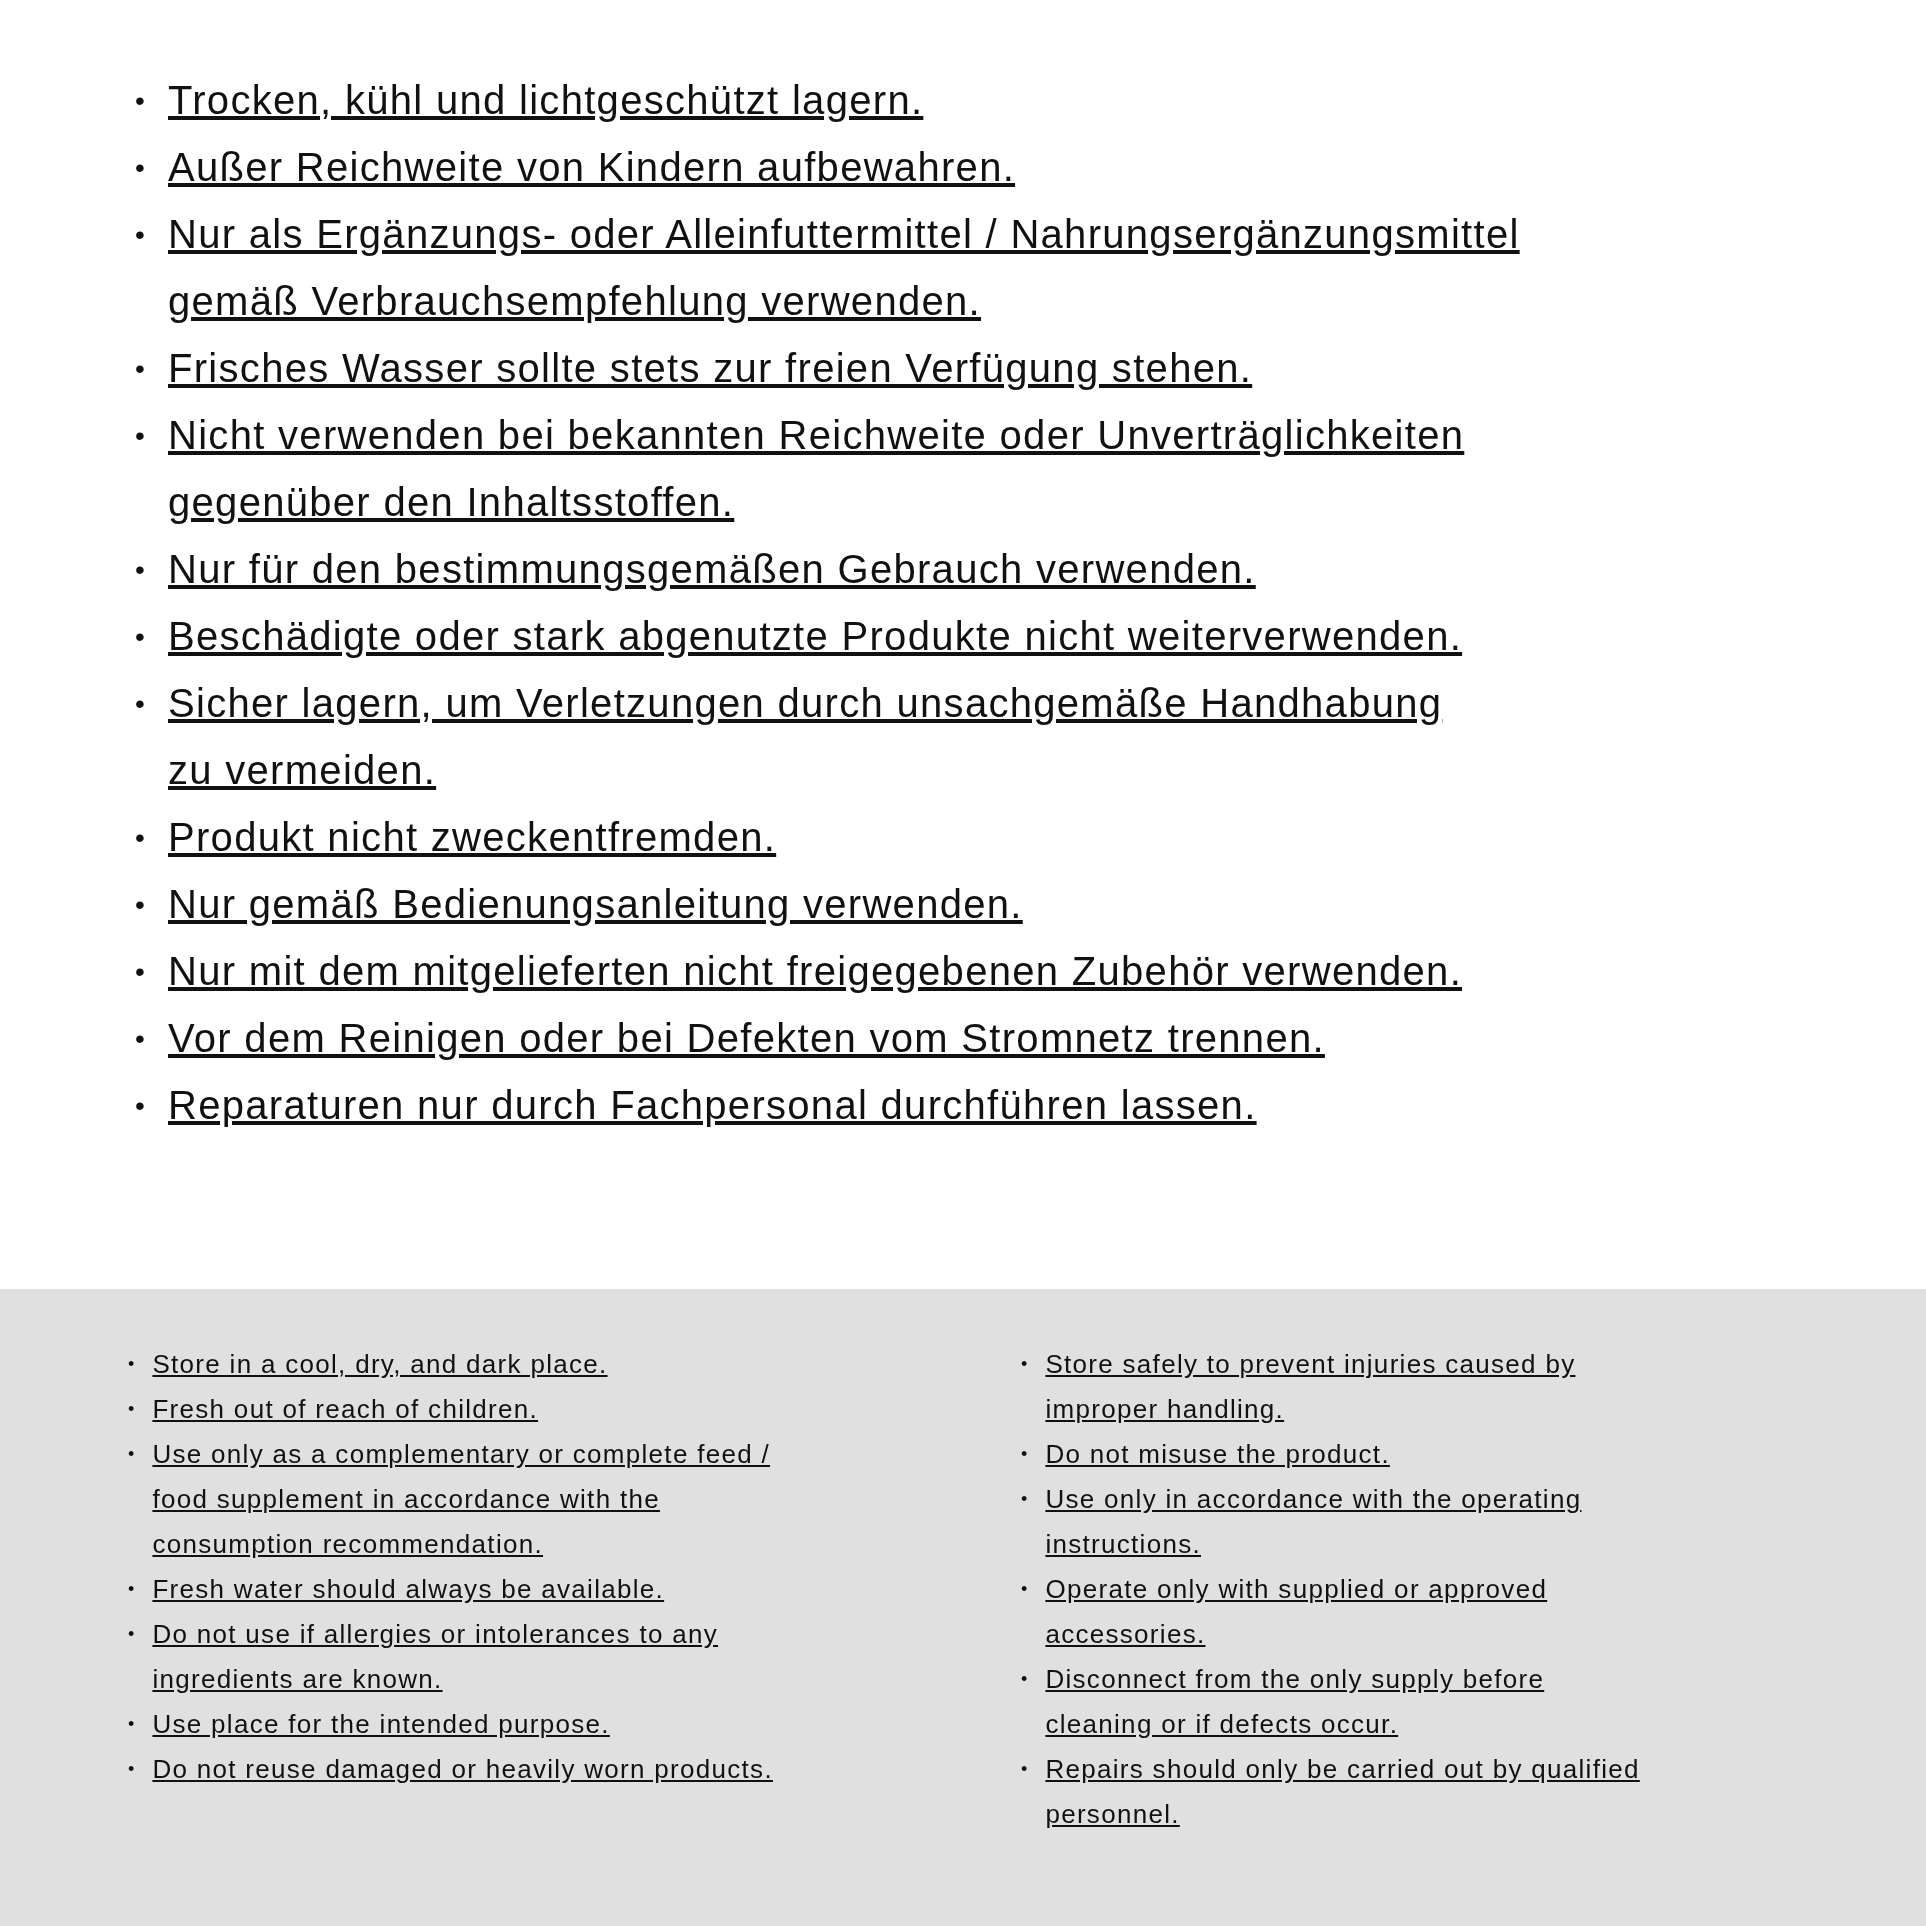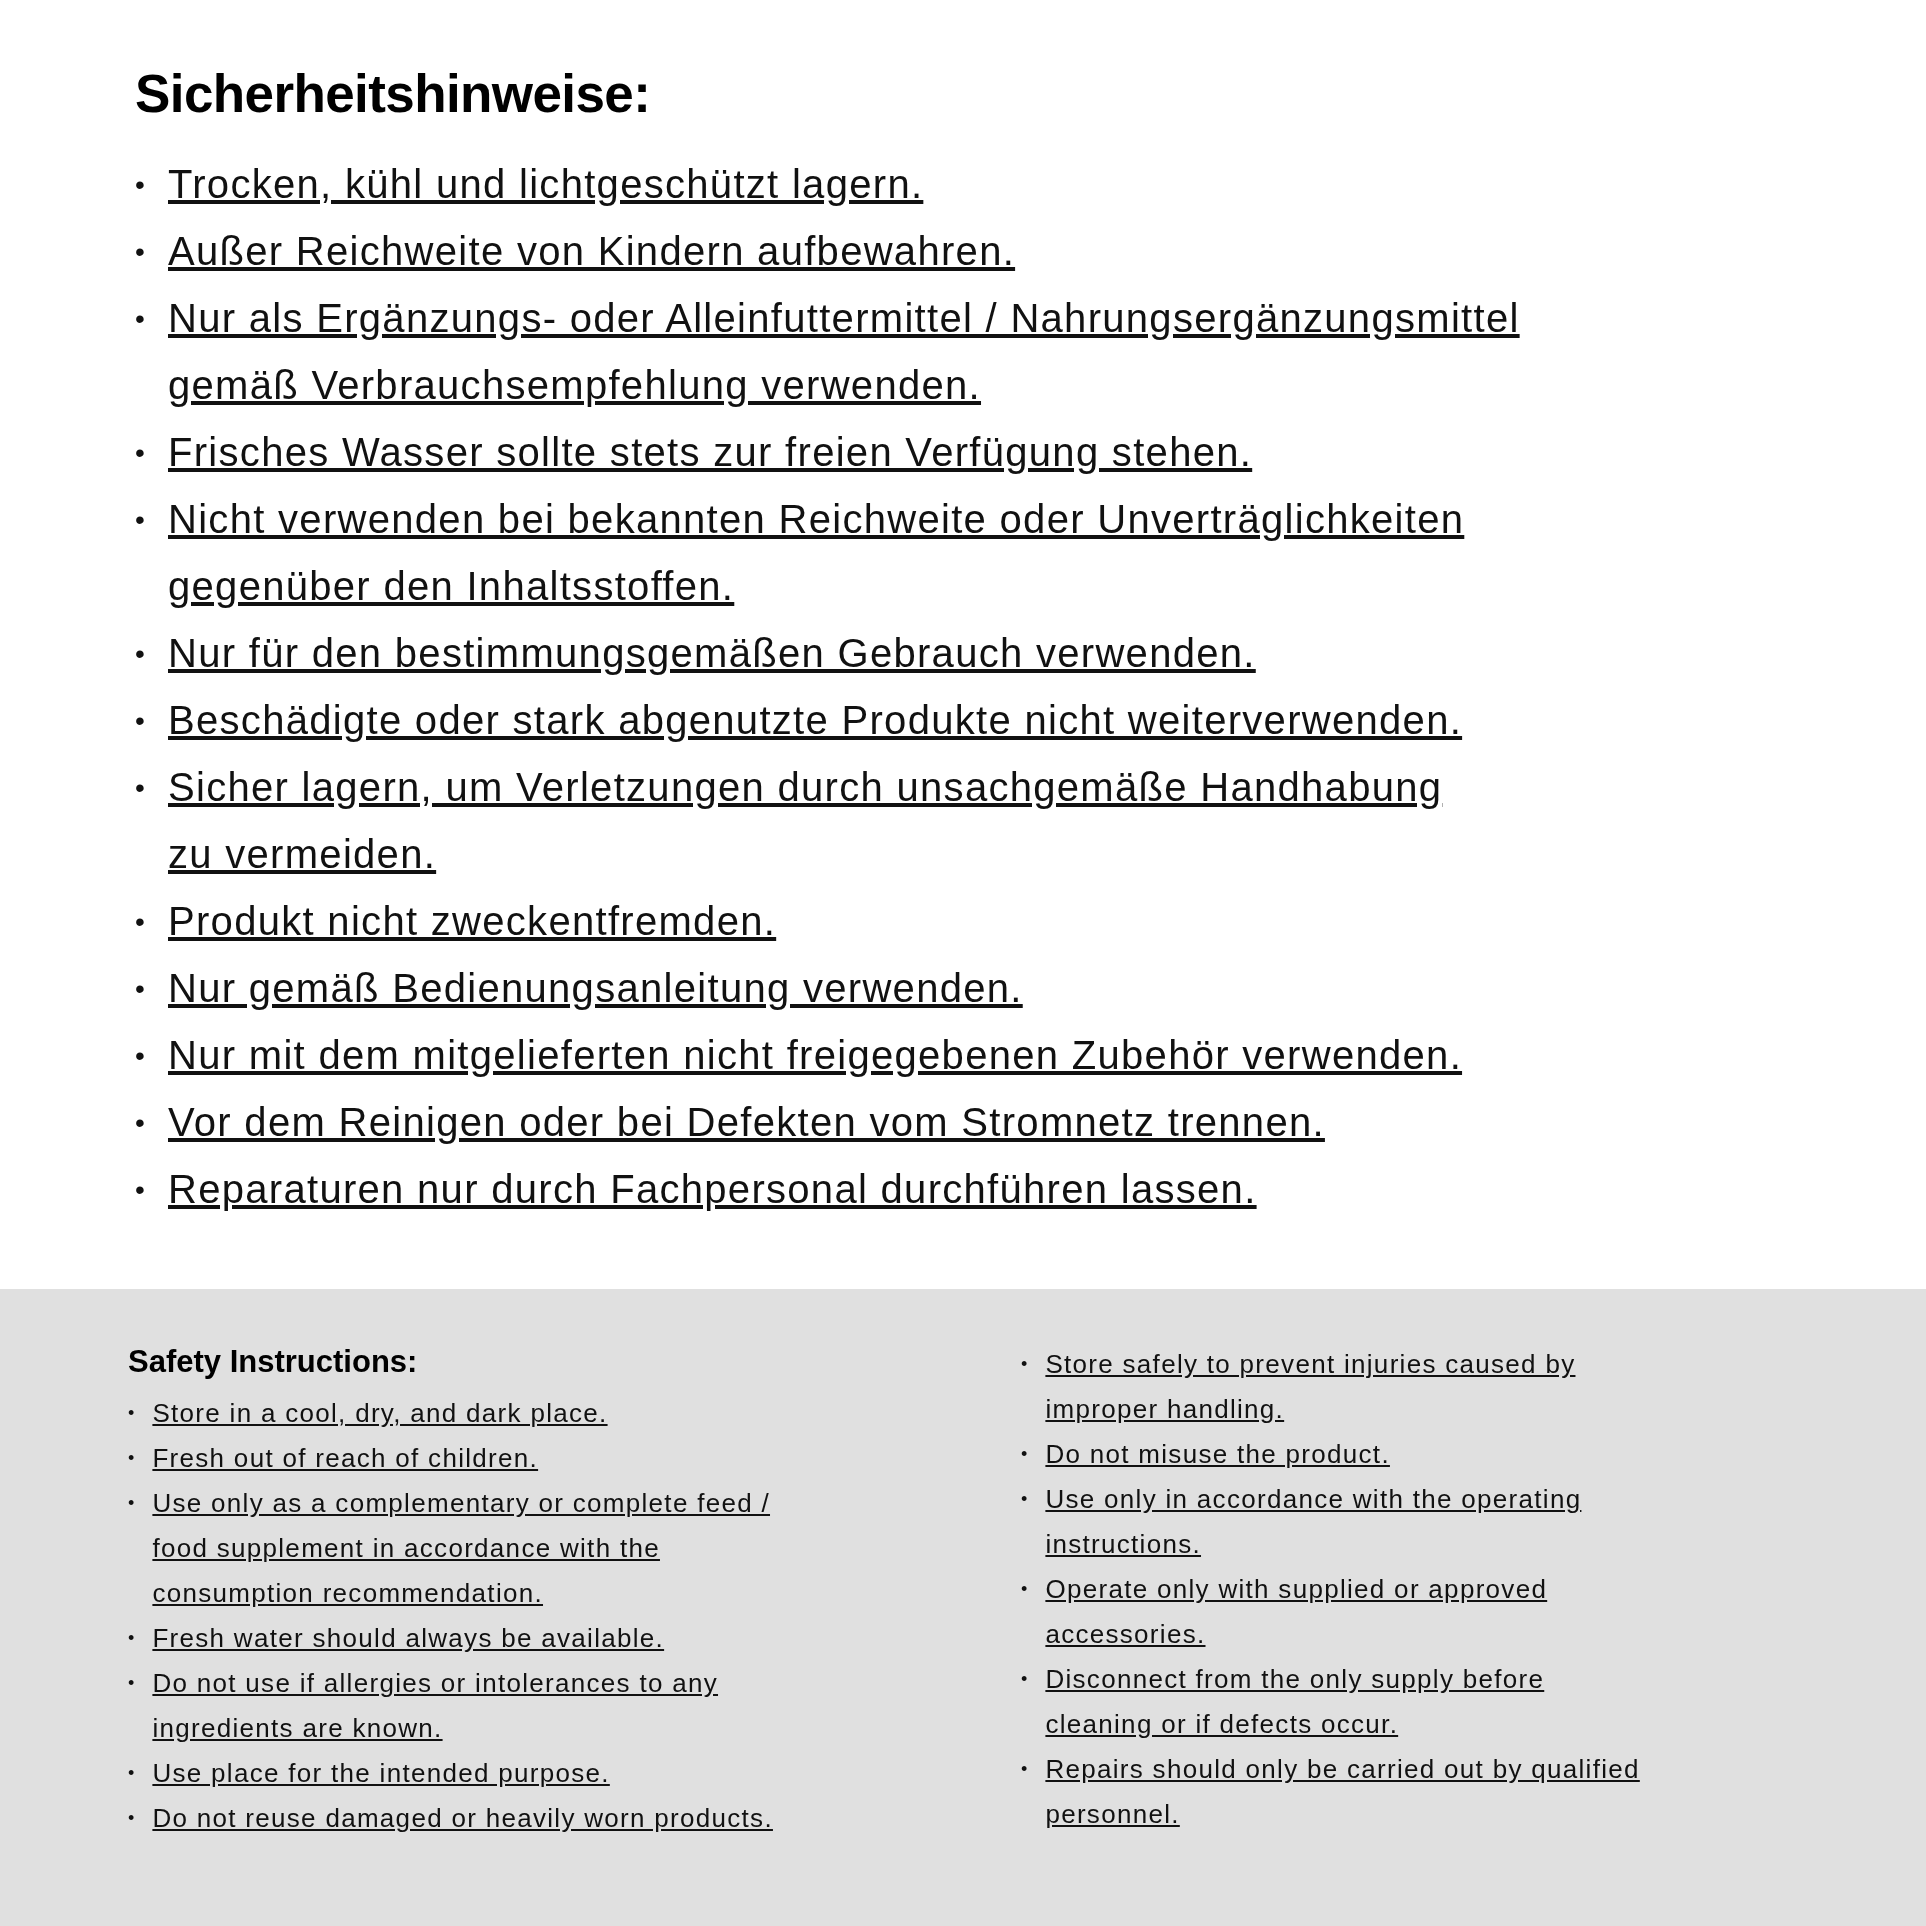--- a/index.html
+++ b/index.html
@@ -92,21 +92,20 @@
     line-height: 45px;
     letter-spacing: 0;
   }
 </style>
 </head>
 <body>
 
 <div class="page">
 
   <section class="de-section">
-    <h1 class="de-title">Sicherheitshinweise:</h1>
     <ul class="blist de-list">
         <li class="bitem">
         <span class="bullet">•</span>
         <span class="txt">Trocken, kühl und lichtgeschützt lagern.</span>
       </li>
         <li class="bitem">
         <span class="bullet">•</span>
         <span class="txt">Außer Reichweite von Kindern aufbewahren.</span>
       </li>
         <li class="bitem">
@@ -154,21 +153,20 @@
       </li>
         <li class="bitem">
         <span class="bullet">•</span>
         <span class="txt">Reparaturen nur durch Fachpersonal durchführen lassen.</span>
       </li>
       </ul>
   </section>
 
   <section class="en-panel">
     <div class="col-left">
-      <h2 class="en-title">Safety Instructions:</h2>
       <ul class="blist en-list-left">
           <li class="bitem">
           <span class="bullet">•</span>
           <span class="txt">Store in a cool, dry, and dark place.</span>
         </li>
           <li class="bitem">
           <span class="bullet">•</span>
           <span class="txt">Fresh out of reach of children.</span>
         </li>
           <li class="bitem">

